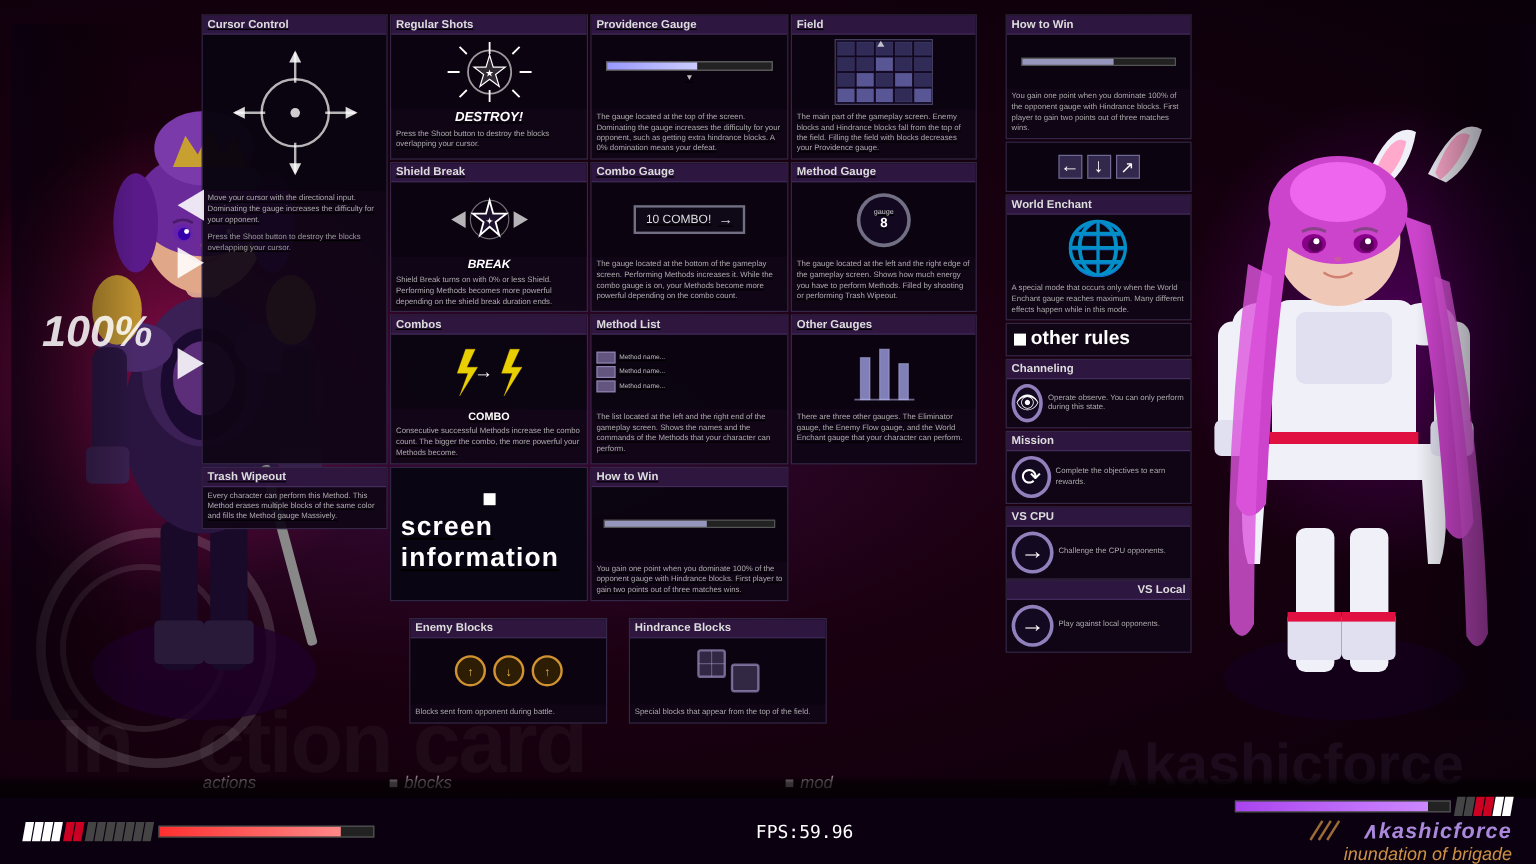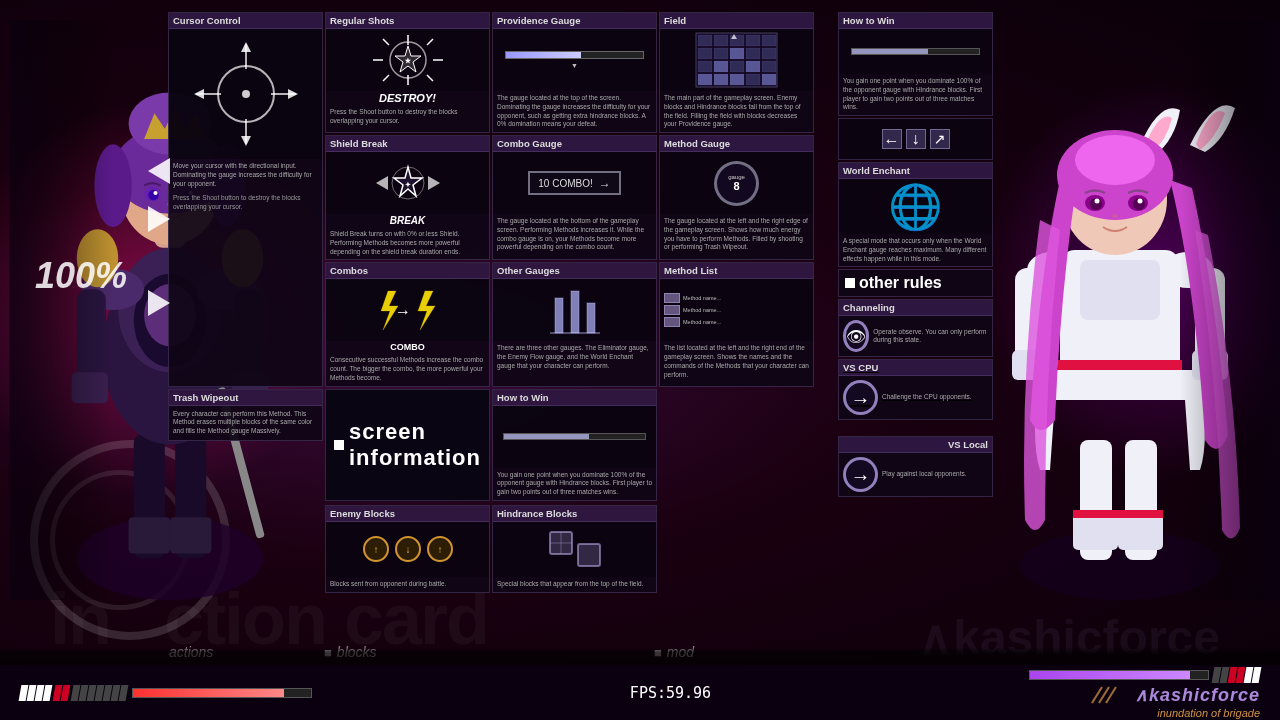--- a/index.html
+++ b/index.html
@@ -99,20 +99,21 @@
       font-weight: bold;
       color: rgba(255,255,255,0.85);
       z-index: 3;
       font-style: italic;
     }
 
     .screen-info-title {
       display: flex;
       align-items: center;
       gap: 5px;
+      flex-direction: column;
     }
 
     .white-square {
       width: 10px;
       height: 10px;
       background: white;
       flex-shrink: 0;
     }
 
     .screen-info-text {
@@ -186,20 +187,21 @@
       z-index: 1;
     }
 
     
     .main-panels {
       display: grid;
       grid-template-columns: 155px 165px 165px 155px;
       grid-template-rows: repeat(6, auto);
       gap: 2px;
       font-size: 7px;
+      text-decoration: underline;
     }
 
     .p {
       background: rgba(15, 5, 22, 0.93);
       border: 1px solid rgba(120, 100, 160, 0.35);
       overflow: hidden;
     }
     .p-header {
       background: rgba(50, 25, 70, 0.88);
       padding: 2px 4px;
@@ -539,35 +541,20 @@
           <text x="40" y="32" text-anchor="middle" fill="white" font-size="16" font-weight="bold">→</text>
 
           <path d="M62,8 L55,28 L64,28 L57,47 L72,23 L63,23 L70,8 Z" fill="rgba(255,230,0,0.9)" stroke="rgba(255,200,0,0.5)" stroke-width="0.5"></path>
         </svg>
       </div>
       <div style="text-align:center; font-size:9px; font-weight:bold; color:white; padding:1px;">COMBO</div>
       <div class="p-text">Consecutive successful Methods increase the combo count. The bigger the combo, the more powerful your Methods become.</div>
     </div>
 
     <div class="p">
-      <div class="p-header">Other Gauges</div>
-      <div class="p-img">
-        <svg width="80" height="55" viewBox="0 0 80 55">
-
-          <rect x="20" y="15" width="8" height="35" fill="rgba(180,180,255,0.7)" stroke="rgba(200,200,255,0.4)" stroke-width="1"></rect>
-          <rect x="36" y="8" width="8" height="42" fill="rgba(180,180,255,0.7)" stroke="rgba(200,200,255,0.4)" stroke-width="1"></rect>
-          <rect x="52" y="20" width="8" height="30" fill="rgba(180,180,255,0.7)" stroke="rgba(200,200,255,0.4)" stroke-width="1"></rect>
-
-          <line x1="15" y1="50" x2="65" y2="50" stroke="rgba(200,200,255,0.5)" stroke-width="1.5"></line>
-        </svg>
-      </div>
-      <div class="p-text">There are three other gauges. The Eliminator gauge, the Enemy Flow gauge, and the World Enchant gauge that your character can perform.</div>
-    </div>
-
-    <div class="p">
       <div class="p-header">Method List</div>
       <div class="p-img">
         <div style="padding:4px; width:100%;">
           <div style="display:flex;align-items:center;gap:3px;margin-bottom:2px;">
               <div style="width:16px;height:10px;background:rgba(160,140,200,0.6);border:1px solid rgba(200,200,255,0.4);"></div>
               <div style="font-size:5.5px;color:#bbb;flex:1;">Method name...</div>
             </div>
           <div style="display:flex;align-items:center;gap:3px;margin-bottom:2px;">
               <div style="width:16px;height:10px;background:rgba(160,140,200,0.6);border:1px solid rgba(200,200,255,0.4);"></div>
               <div style="font-size:5.5px;color:#bbb;flex:1;">Method name...</div>
@@ -575,20 +562,35 @@
           <div style="display:flex;align-items:center;gap:3px;">
               <div style="width:16px;height:10px;background:rgba(160,140,200,0.6);border:1px solid rgba(200,200,255,0.4);"></div>
               <div style="font-size:5.5px;color:#bbb;flex:1;">Method name...</div>
             </div>
         </div>
       </div>
       <div class="p-text">The list located at the left and the right end of the gameplay screen. Shows the names and the commands of the Methods that your character can perform.</div>
     </div>
 
     <div class="p">
+      <div class="p-header">Other Gauges</div>
+      <div class="p-img">
+        <svg width="80" height="55" viewBox="0 0 80 55">
+
+          <rect x="20" y="15" width="8" height="35" fill="rgba(180,180,255,0.7)" stroke="rgba(200,200,255,0.4)" stroke-width="1"></rect>
+          <rect x="36" y="8" width="8" height="42" fill="rgba(180,180,255,0.7)" stroke="rgba(200,200,255,0.4)" stroke-width="1"></rect>
+          <rect x="52" y="20" width="8" height="30" fill="rgba(180,180,255,0.7)" stroke="rgba(200,200,255,0.4)" stroke-width="1"></rect>
+
+          <line x1="15" y1="50" x2="65" y2="50" stroke="rgba(200,200,255,0.5)" stroke-width="1.5"></line>
+        </svg>
+      </div>
+      <div class="p-text">There are three other gauges. The Eliminator gauge, the Enemy Flow gauge, and the World Enchant gauge that your character can perform.</div>
+    </div>
+
+    <div class="p">
       <div class="p-header">Trash Wipeout</div>
       <div class="p-text" style="padding:4px;">Every character can perform this Method. This Method erases multiple blocks of the same color and fills the Method gauge Massively.</div>
     </div>
 
     <div class="p" style="grid-row: span 2; background:rgba(8,5,18,0.97); display:flex; flex-direction:column; justify-content:center; padding:8px;">
       <div class="screen-info-title">
         <div class="white-square"></div>
         <span class="screen-info-text">screen information</span>
       </div>
     </div>
@@ -601,21 +603,21 @@
             <div style="height:100%;width:60%;background:rgba(200,200,255,0.7);"></div>
           </div>
         </div>
       </div>
       <div class="p-text">You gain one point when you dominate 100% of the opponent gauge with Hindrance blocks. First player to gain two points out of three matches wins.</div>
     </div>
 
 
   </div>
 
-  <div style="display:grid; grid-template-columns:155px 165px 165px 155px; gap:2px; margin-top:2px;">
+  <div style="display:grid; grid-template-columns:155px 165px 165px 155px; gap:18px; margin-top:12px;">
 
     <div style="display:flex; flex-direction:column; gap:2px;">
     </div>
 
     <div class="p">
       <div class="p-header">Enemy Blocks</div>
       <div class="p-img" style="height:55px;">
         <svg width="100" height="50" viewBox="0 0 100 50">
 
           <circle cx="18" cy="25" r="12" fill="rgba(60,40,0,0.7)" stroke="rgba(255,180,60,0.8)" stroke-width="2"></circle>
@@ -689,22 +691,29 @@
   </div>
 
   <div class="p" style="margin-bottom:2px;">
     <div class="p-header">Channeling</div>
     <div style="display:flex;align-items:center;gap:4px;padding:4px;">
       <div style="width:32px;height:32px;border-radius:50%;border:3px solid rgba(200,180,255,0.7);display:flex;align-items:center;justify-content:center;font-size:16px;color:white;background:rgba(20,10,35,0.8);">👁</div>
       <div class="p-text" style="padding:0;">Operate observe. You can only perform during this state.</div>
     </div>
   </div>
 
-
-  <div class="p" style="margin-bottom:16px;text-decoration:underline;">
+  <div class="p" style="margin-bottom:2px;">
+    <div class="p-header">Mission</div>
+    <div style="display:flex;align-items:center;gap:4px;padding:4px;">
+      <div style="width:35px;height:35px;border-radius:50%;border:3px solid rgba(200,180,255,0.7);display:flex;align-items:center;justify-content:center;font-size:20px;color:white;background:rgba(20,10,35,0.8);">⟳</div>
+      <div class="p-text" style="padding:0;">Complete the objectives to earn rewards.</div>
+    </div>
+  </div>
+
+  <div class="p" style="margin-bottom:0;">
     <div class="p-header">VS CPU</div>
     <div style="display:flex;align-items:center;gap:4px;padding:4px;">
       <div style="width:35px;height:35px;border-radius:50%;border:3px solid rgba(200,180,255,0.7);display:flex;align-items:center;justify-content:center;font-size:20px;color:white;background:rgba(20,10,35,0.8);">→</div>
       <div class="p-text" style="padding:0;">Challenge the CPU opponents.</div>
     </div>
   </div>
 
   <div class="p" style="margin-bottom:2px;text-align:right;">
     <div class="p-header">VS Local</div>
     <div style="display:flex;align-items:center;gap:4px;padding:4px;">
@@ -782,15 +791,15 @@
     </div>
     <div style="display:flex; align-items:center; gap:8px;">
 
       <svg width="40" height="20" viewBox="0 0 40 20">
         <line x1="5" y1="18" x2="15" y2="2" stroke="rgba(255,180,80,0.6)" stroke-width="2"></line>
         <line x1="12" y1="18" x2="22" y2="2" stroke="rgba(255,180,80,0.6)" stroke-width="2"></line>
         <line x1="19" y1="18" x2="29" y2="2" stroke="rgba(255,180,80,0.6)" stroke-width="2"></line>
       </svg>
       <span style="font-size:18px; font-style:italic; color:rgba(200,160,255,0.85); font-weight:bold; letter-spacing:1px;">∧kashicforce</span>
     </div>
-    <span style="font-size:11px; color:rgba(255,180,80,0.8); font-style:italic;">inundation of brigade</span>
+    <span style="font-size:15px; color:rgba(255,180,80,0.8); font-style:italic;">inundation of brigade</span>
   </div>
 </div>
 
 </body></html>

